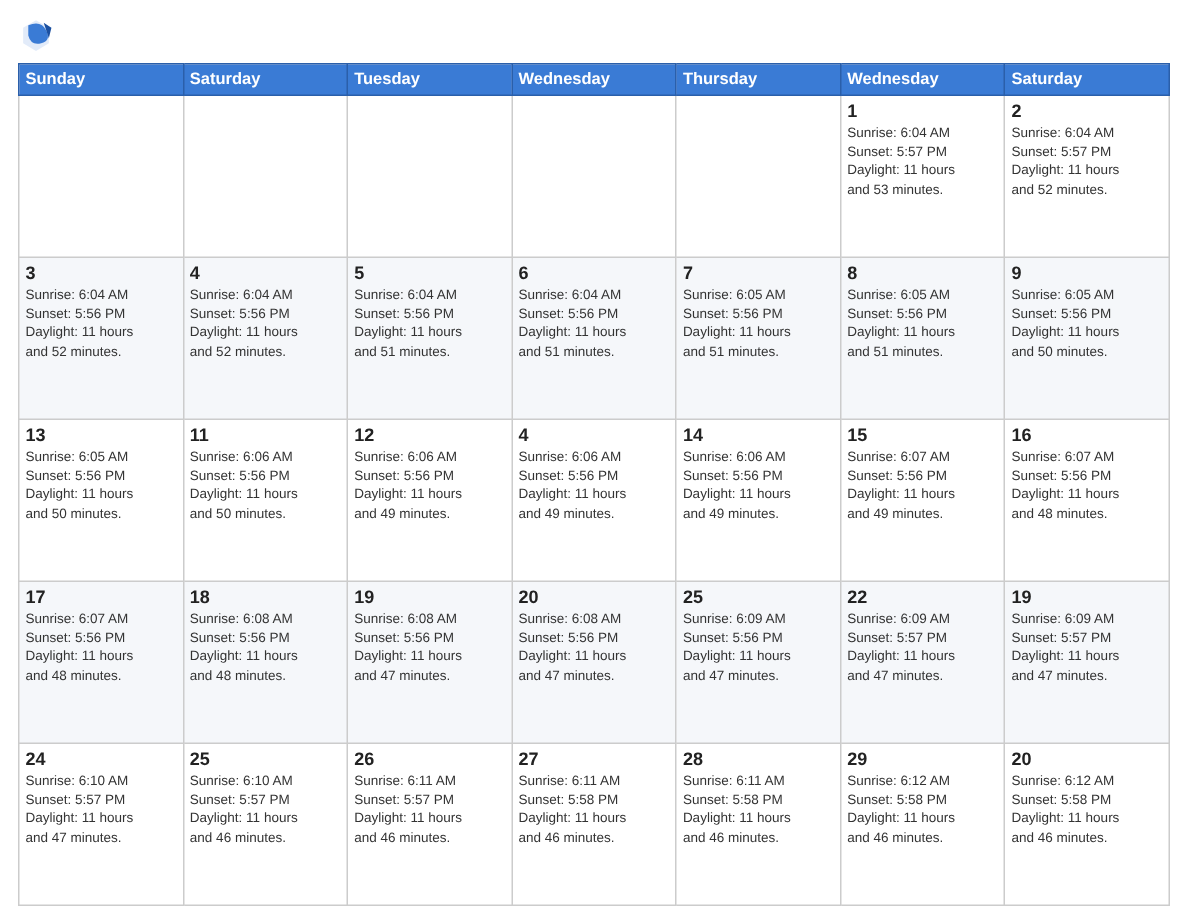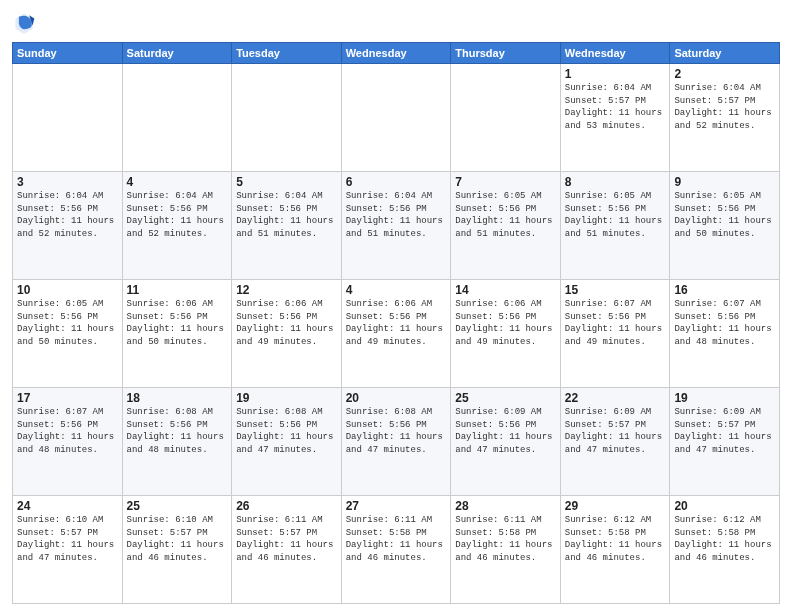--- a/index.html
+++ b/index.html
@@ -87,21 +87,20 @@
       font-size: 12px;
       font-weight: bold;
       color: #222;
       display: block;
       margin-bottom: 1px;
     }
     .day-info {
       font-size: 9px;
       color: #333;
       line-height: 1.4;
-      font-family: Liberation Mono, monospace;
     }
     .empty-cell {
       background: #fff !important;
     }
   </style>
 </head>
 <body>
 
 <div class="page">
   <div class="header">
@@ -203,21 +202,21 @@
           <td>
             <span class="day-number">9</span>
             <div class="day-info" style="white-space: pre-line;">Sunrise: 6:05 AM
 Sunset: 5:56 PM
 Daylight: 11 hours
 and 50 minutes.</div>
           </td>
         </tr>
         <tr>
           <td>
-            <span class="day-number">10</span>
+            <span class="day-number">13</span>
             <div class="day-info" style="white-space: pre-line;">Sunrise: 6:05 AM
 Sunset: 5:56 PM
 Daylight: 11 hours
 and 50 minutes.</div>
           </td>
           <td>
             <span class="day-number">11</span>
             <div class="day-info" style="white-space: pre-line;">Sunrise: 6:06 AM
 Sunset: 5:56 PM
 Daylight: 11 hours

